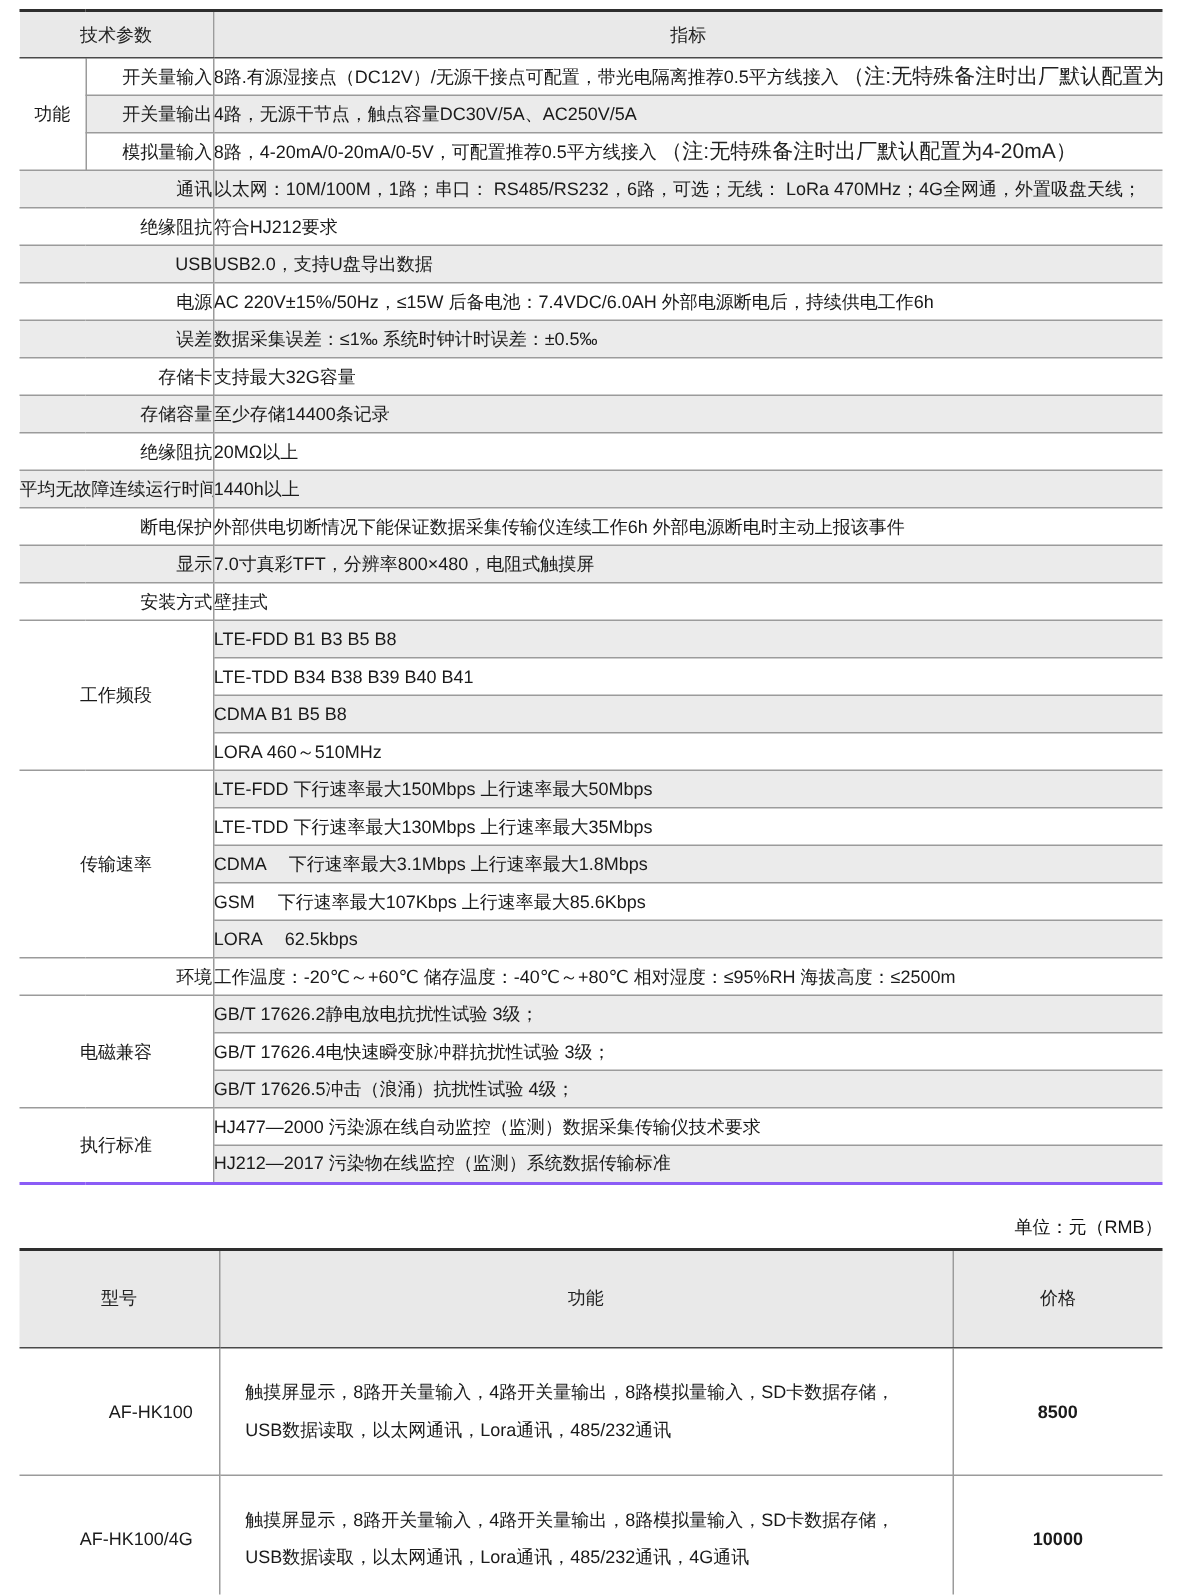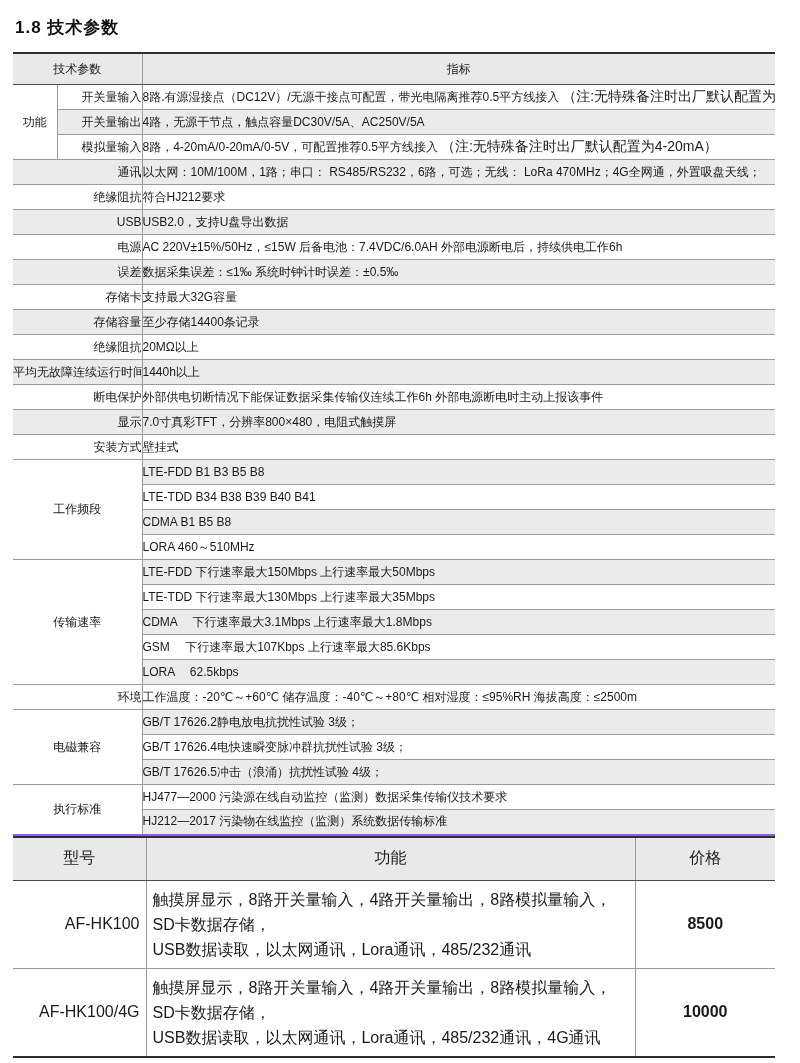--- a/index.html
+++ b/index.html
@@ -30,21 +30,21 @@
   .spec tbody tr { height:25px; }
   .glabel { text-align:center; background:#ffffff; }
   .slabel { text-align:right; }
   .tight  { font-size:11px; }
   .val    { text-align:left; padding:0 4px 0 9px; }
   .note   { font-size:14px; margin-left:3px; color:#222; }
   .g      { background:#ebebeb; }
 
   
   .pricing { border-top:2px solid #2e2e2e; border-bottom:2px solid #2e2e2e; }
-  .pricing td { border:1px solid #9b9b9b; font-size:16px; padding:6px; }
+  .pricing td { border:1px solid #9b9b9b; font-size:12px; padding:17px; }
   .pricing tr td:first-child { border-left:none; }
   .pricing tr td:last-child  { border-right:none; }
   .pricing thead td {
     background:#e9e9e9; border-bottom:1px solid #4a4a4a;
     text-align:center; height:30px; color:#222;
   }
   .pricing tbody tr { height:60px; }
   .pmodel { text-align:right; }
   .pfeat  { text-align:left; padding:0 6px 0 18px; line-height:25px; }
   .pprice { text-align:center;font-weight:bold; }
@@ -52,21 +52,20 @@
   .unit-label {
     width:762px; text-align:right; font-size:12px; color:#111;
     margin:20px 0 5px 0;
   }
 </style>
 </head>
 <body>
 
 <div class="page">
 
-  <div class="sec-title">1.8 技术参数</div>
 
   <table class="spec">
     <colgroup>
         <col style="width:44px">
         <col style="width:85px">
         <col style="width:633px">
       </colgroup>
     <thead>
       <tr>
         <td colspan="2">技术参数</td>
@@ -188,20 +187,21 @@
         <td class="glabel" colspan="2" rowspan="2">执行标准</td>
         <td class="val"><span>HJ477—2000 污染源在线自动监控（监测）数据采集传输仪技术要求</span></td>
       </tr>
       <tr>
         <td class="val g"><span>HJ212—2017 污染物在线监控（监测）系统数据传输标准</span></td>
       </tr>
     </tbody>
   </table>
 
 
+  <div class="unit-label">单位：元（RMB）</div>
 
   <table class="pricing">
     <colgroup>
         <col style="width:133px">
         <col style="width:489px">
         <col style="width:140px">
       </colgroup>
     <thead>
       <tr>
         <td>型号</td>

